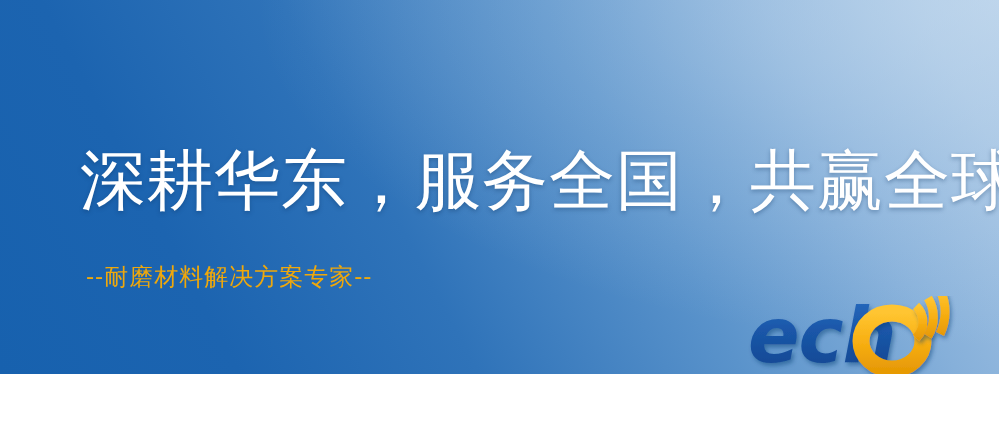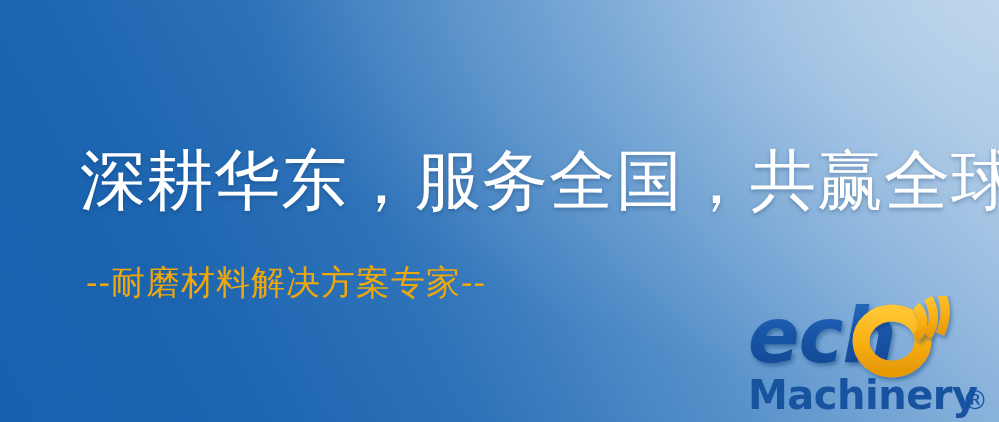--- a/index.html
+++ b/index.html
@@ -7,21 +7,21 @@
     padding: 0;
     background: #ffffff;
   }
   body {
     font-family: "Liberation Sans", sans-serif;
   }
 
   .banner {
     position: relative;
     width: 999px;
-    height: 422px;
+    height: 374px;
     overflow: hidden;
     
     background:
       linear-gradient(62deg,
         #1761ae 0%,
         #1c64b0 20%,
         #2f73b9 40%,
         #5a93cb 62%,
         #86b0da 80%,
         #a0c1e2 93%,
@@ -53,21 +53,21 @@
     white-space: nowrap;
     text-shadow: 0 2px 4px rgba(12,48,92,0.35);
     z-index: 3;
   }
 
   .subtitle {
     position: absolute;
     left: 86px;
     top: 265px;
     font-family: "DejaVu Serif", "Liberation Serif", serif;
-    font-size: 34px;
+    font-size: 24px;
     line-height: 1;
     color: #efa80b;
     letter-spacing: 1px;
     white-space: nowrap;
     z-index: 3;
   }
 
   
   .logo {
     position: absolute;

